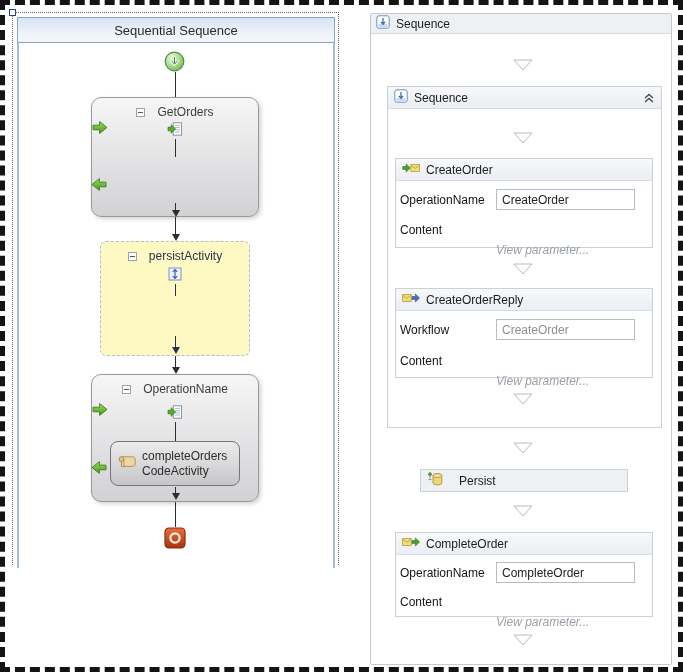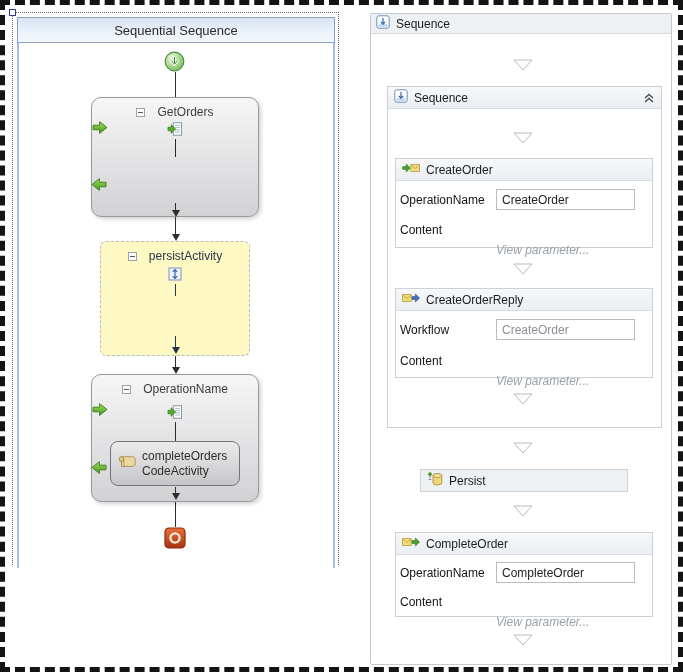--- a/index.html
+++ b/index.html
@@ -305,21 +305,21 @@
       <svg class="tri">
         <use href="#sym-tri"></use>
       </svg>
     </span>
   <span class="abs" style="left:508px;top:437px">
       <svg class="tri">
         <use href="#sym-tri"></use>
       </svg>
     </span>
 
-  <div class="abs rp-box" style="left:415px;top:464px;width:208px;height:23px;background:#eef1f4;display:flex;align-items:center;gap:6px;padding:0 6px;font-size:12px;color:#1c1c1c">
+  <div class="abs rp-box" style="left:415px;top:464px;width:208px;height:23px;background:#eef1f4;display:flex;align-items:center;gap:16px;padding:0 6px;font-size:12px;color:#1c1c1c">
     <span><svg width="16" height="16">
           <use href="#sym-db"></use>
         </svg></span>
     <span>Persist</span>
   </div>
 
   <span class="abs" style="left:508px;top:500px">
       <svg class="tri">
         <use href="#sym-tri"></use>
       </svg>

